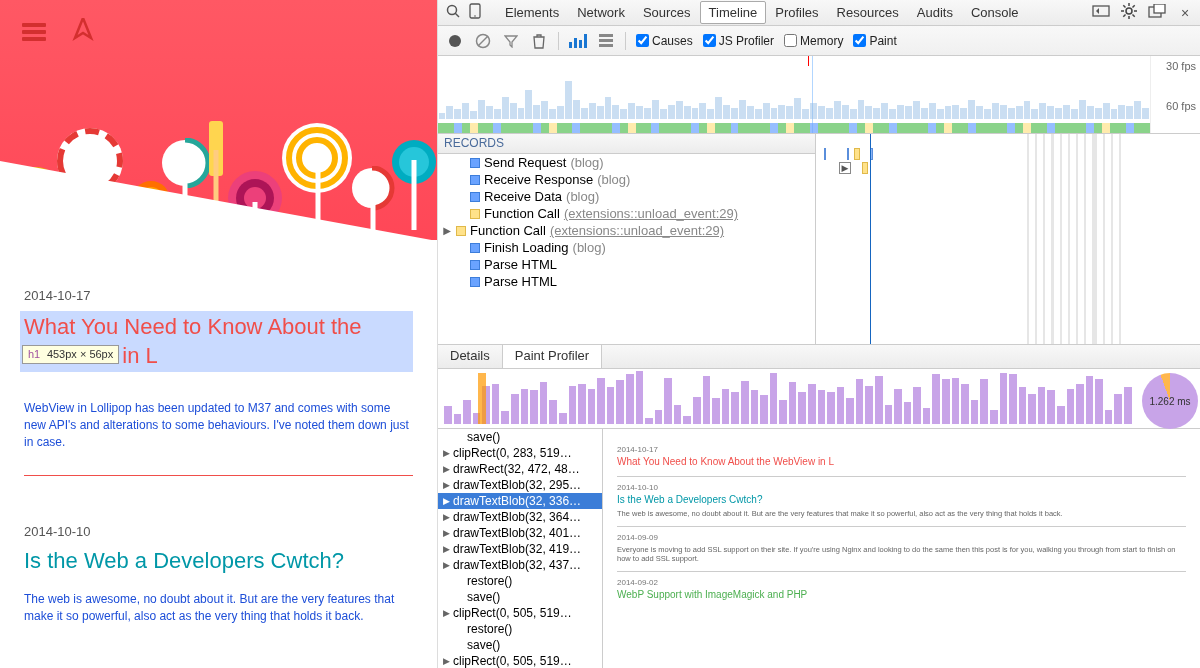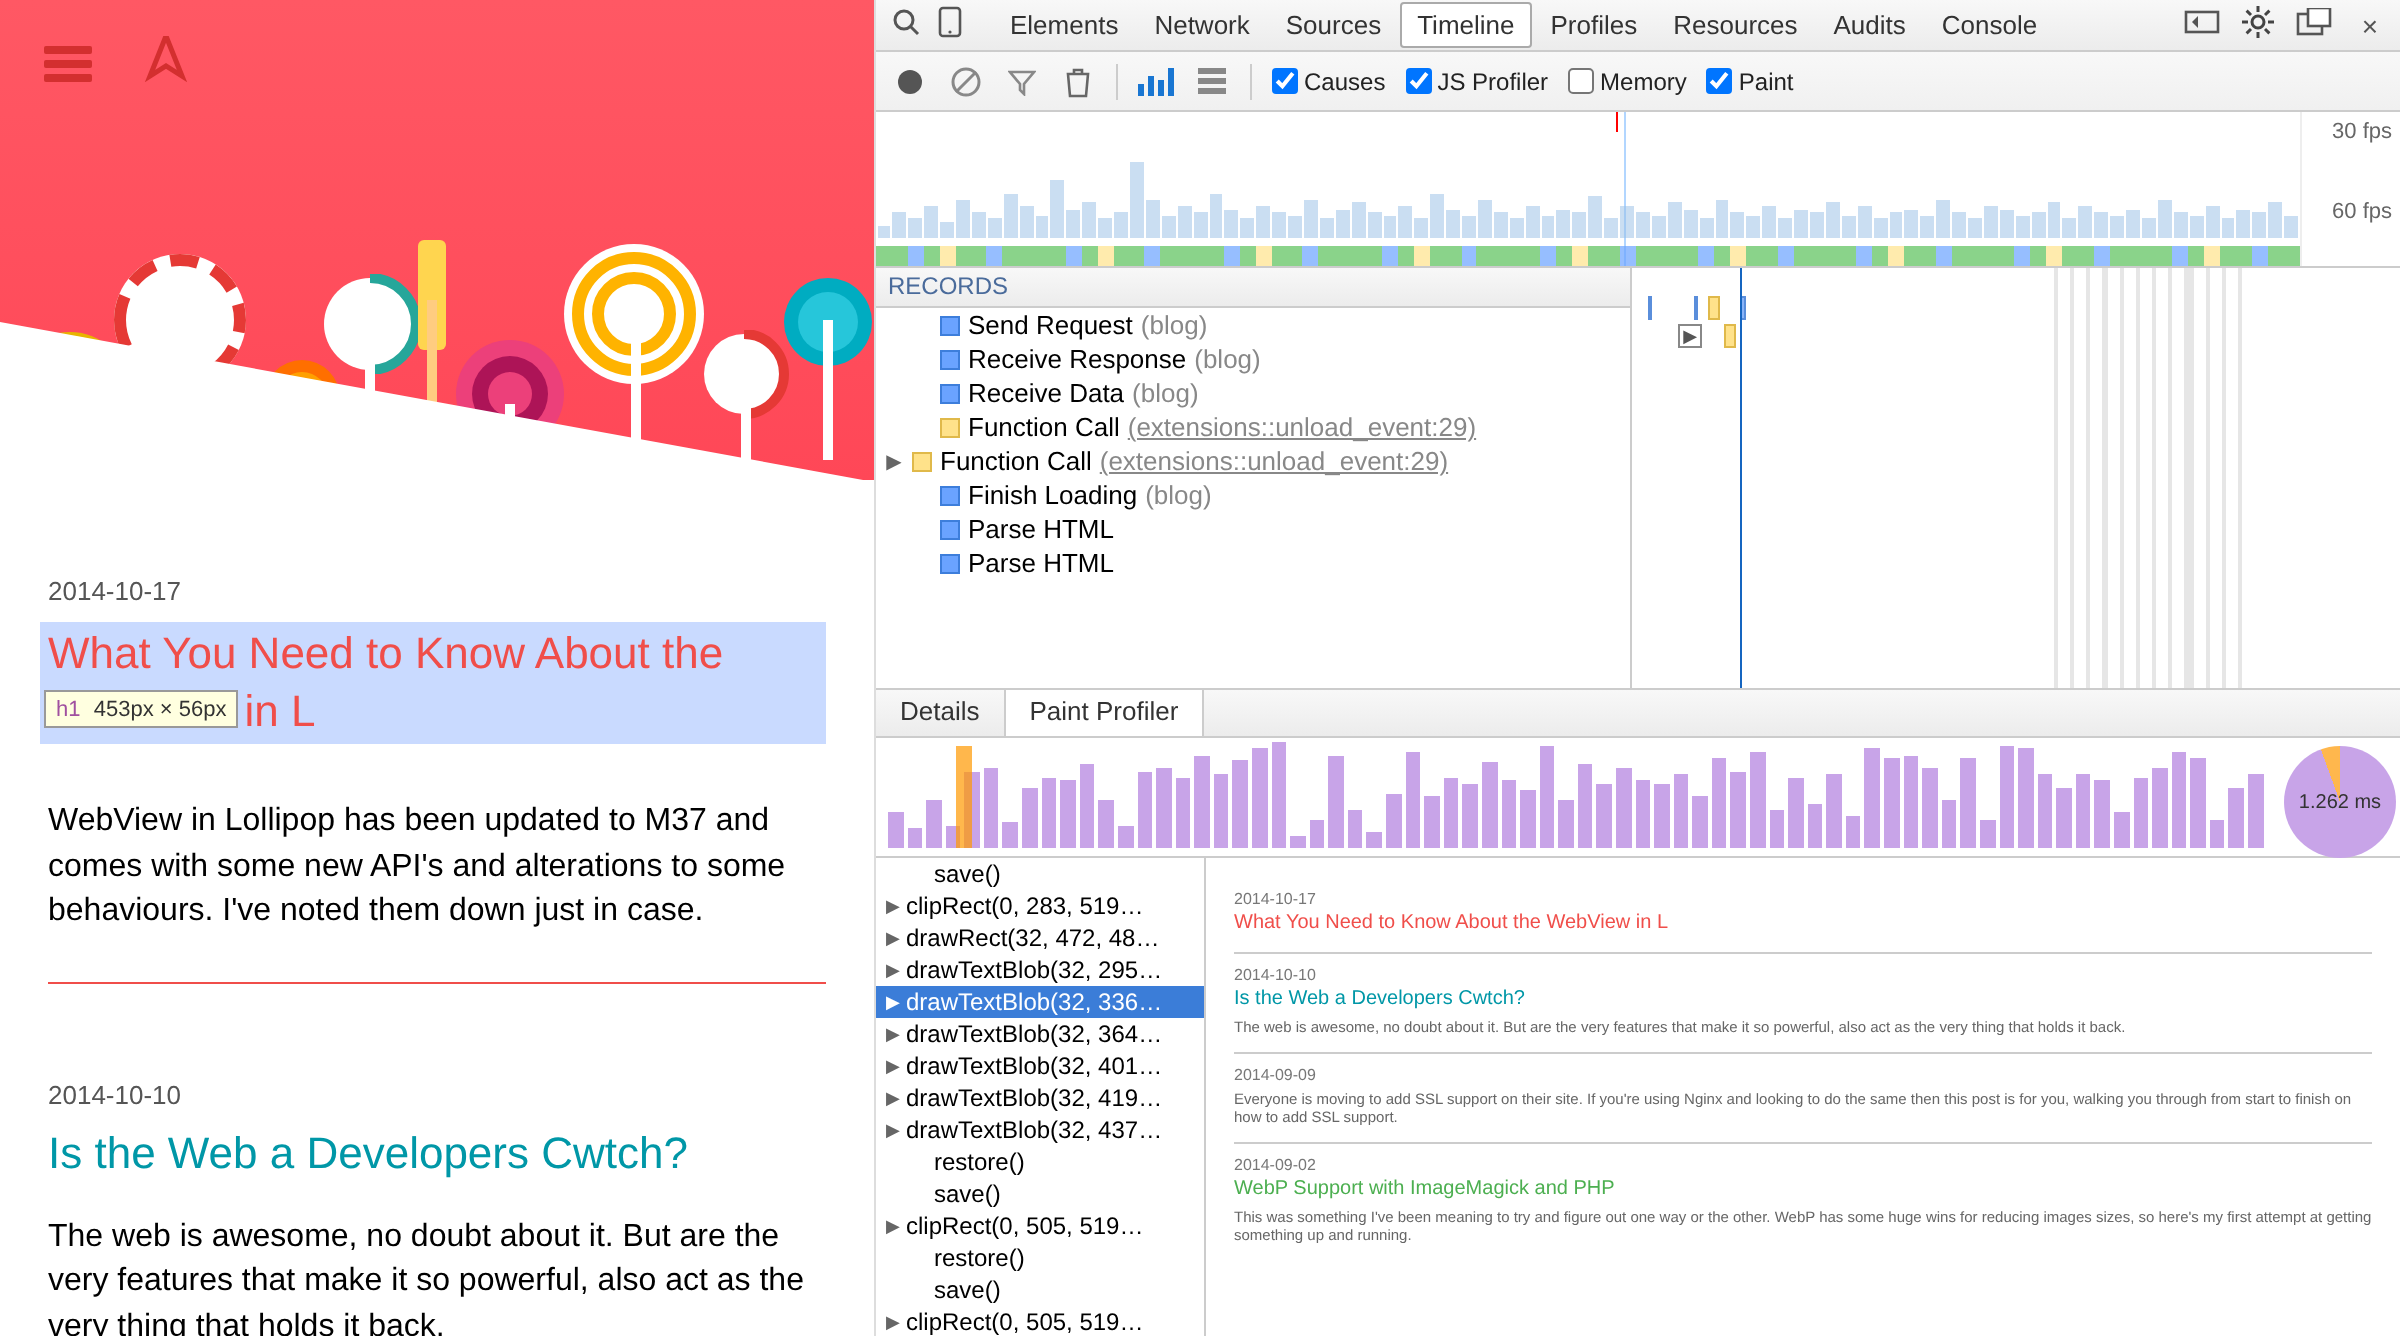--- a/index.html
+++ b/index.html
@@ -14,21 +14,21 @@
 .nav-icon { position:absolute; top:18px; left:72px; }
 .lollies { position:absolute; top:60px; left:0; width:100%; height:180px; }
 .lolly { position:absolute; bottom:0; }
 .stick { position:absolute; bottom:-40px; left:50%; width:5px; height:70px; background:#fff; transform:translateX(-50%); }
 
 .content { padding: 0 24px; }
 .date { font-size:13px; color:#555; margin-top:48px; }
 .post-title { font-size:22px; font-weight:300; margin-top:8px; line-height:1.3; }
 .post-title.red { color:#f04e4a; }
 .post-title.teal { color:#0097a7; }
-.post-body { font-size:16px; color:#000000; margin-top:16px; line-height:1.4; }
+.post-body { font-size:12px; color:#1d4ed8; margin-top:16px; line-height:1.4; }
 .divider { border:none; border-top:1px solid #f04e4a; margin-top:24px; width:100%; }
 
 .highlight { background:rgba(100,150,255,0.35); display:inline-block; padding:2px 4px; margin-left:-4px; }
 .tooltip { position:absolute; background:#ffffe0; border:1px solid #999; padding:2px 5px; font-family:Menlo,monospace; font-size:11px; color:#333; z-index:10; }
 .tooltip .tag { color:#a050a0; }
 
 
 .devtools { flex:1; height:668px; display:flex; flex-direction:column; background:#fff; border-left:1px solid #ddd; font-size:12px; }
 .dt-header { height:26px; background:linear-gradient(#f8f8f8,#ececec); border-bottom:1px solid #ccc; display:flex; align-items:center; padding:0 6px; gap:4px; }
 .dt-header .icon { width:18px; text-align:center; color:#666; cursor:pointer; }
@@ -683,20 +683,19 @@
               <div class="pdiv"></div>
             </div>
             <div>
               <div class="pdate">2014-09-09</div>
               <div class="pbody">Everyone is moving to add SSL support on their site. If you're using Nginx and looking to do the same then this post is for you, walking you through from start to finish on how to add SSL support.</div>
               <div class="pdiv"></div>
             </div>
             <div>
               <div class="pdate">2014-09-02</div>
               <div class="ptitle green">WebP Support with ImageMagick and PHP</div>
-              <div class="pbody">This was something I've been meaning to try and figure out one way or the other. WebP has some huge wins for reducing images sizes, so here's my first attempt at getting something up and running.</div>
             </div>
           </div>
       </div>
     </div>
   </div>
 
 </div>
 
 </body></html>

